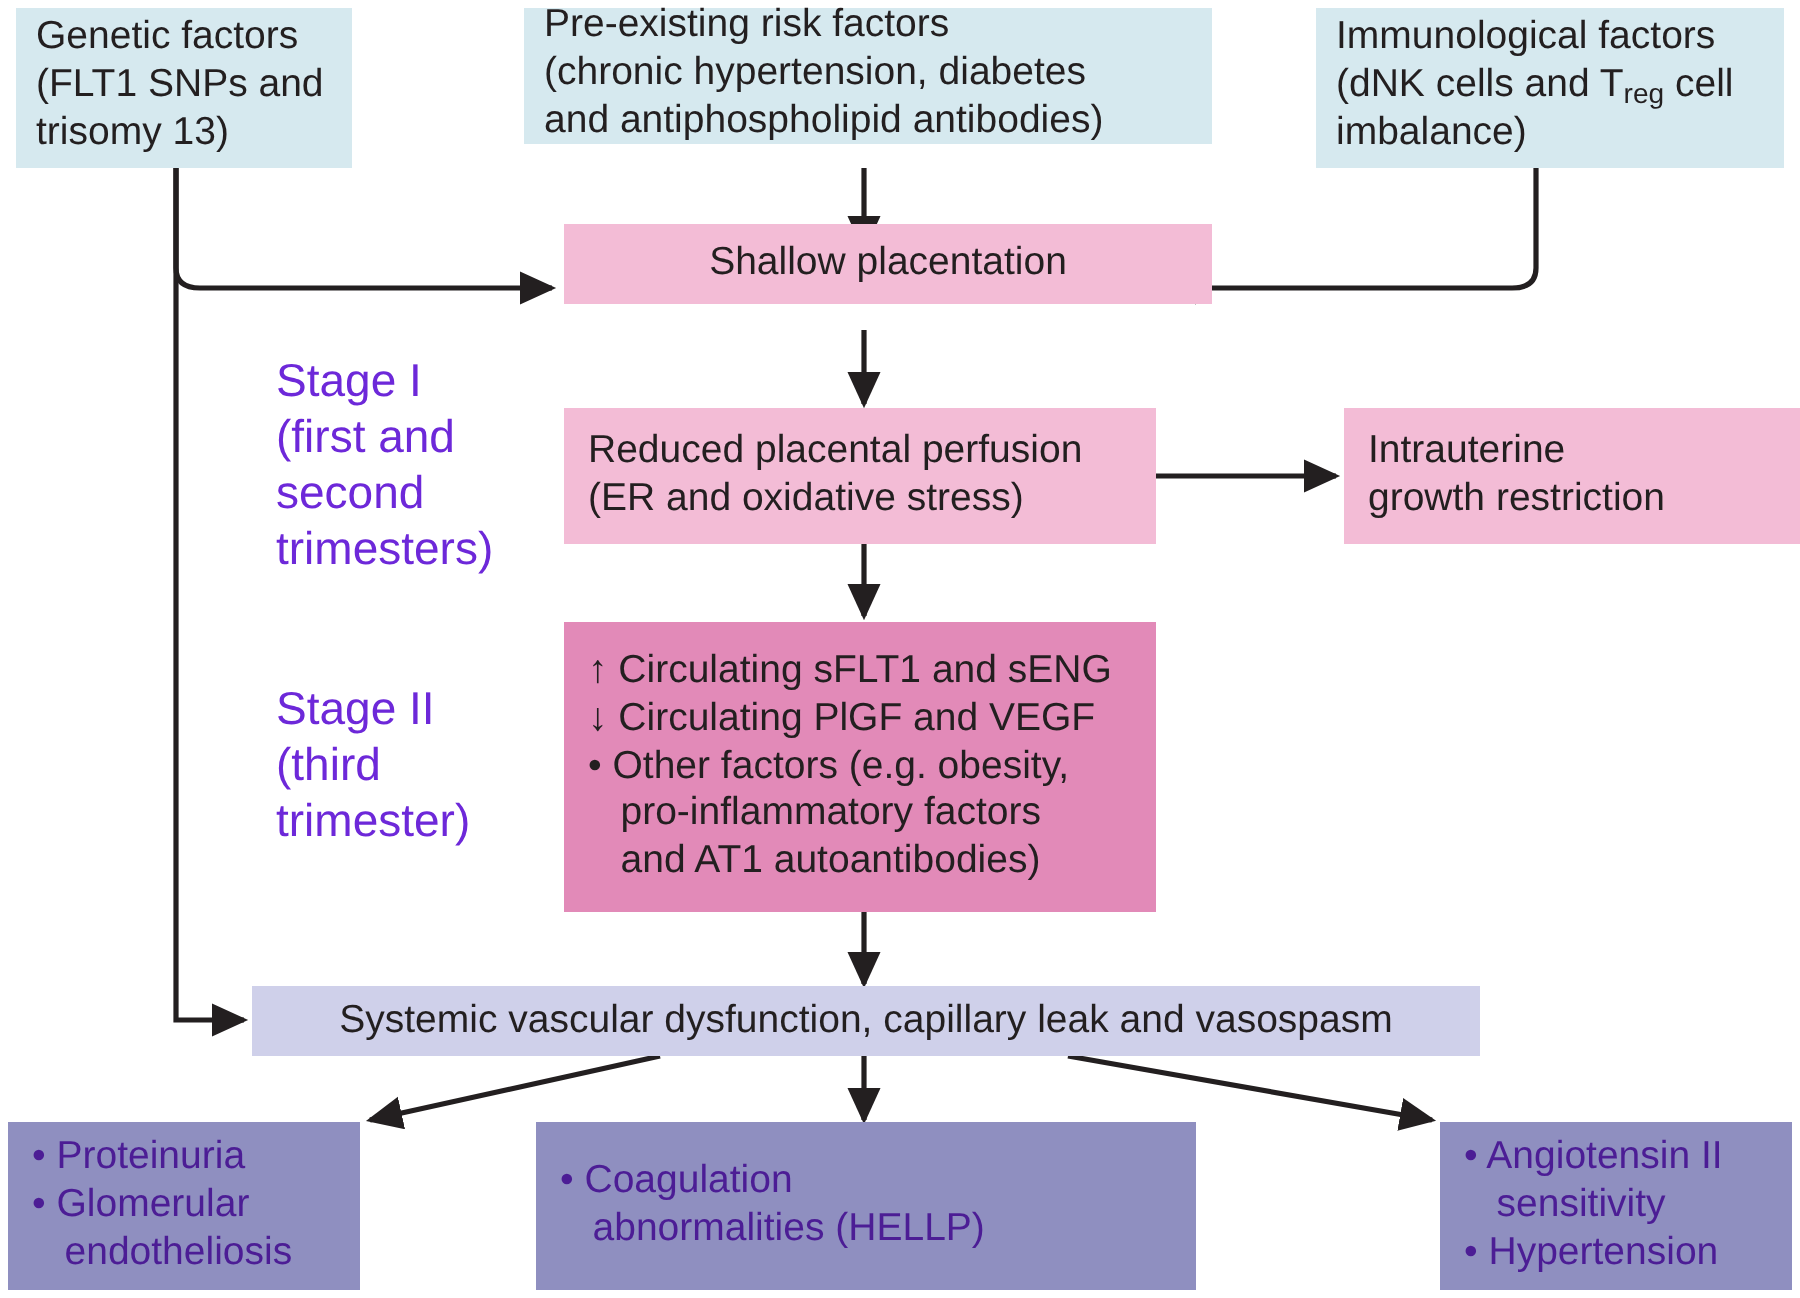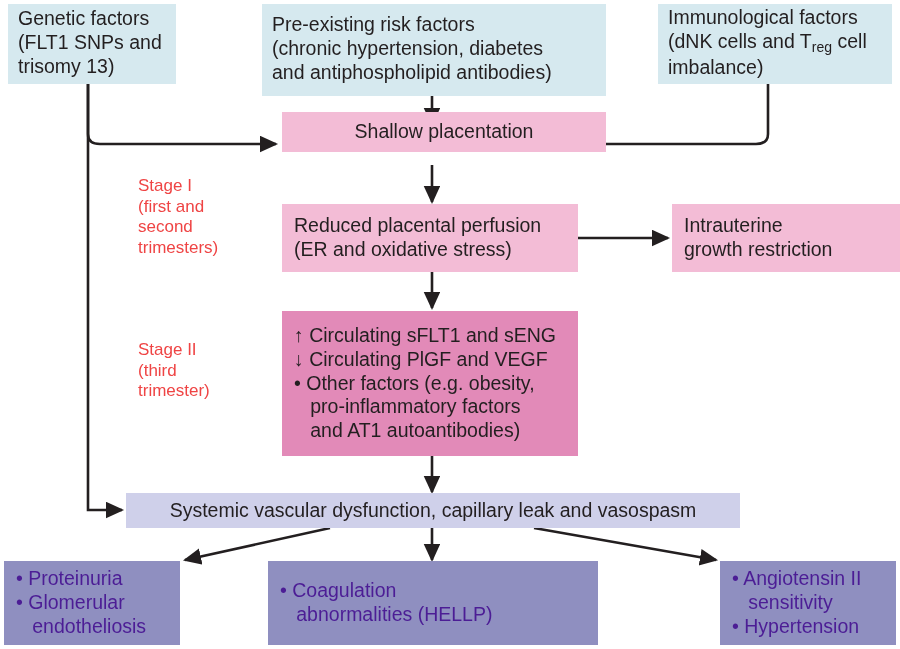--- a/index.html
+++ b/index.html
@@ -48,23 +48,23 @@
   }
   .purple {
     background: #8f8fc0;
     color: #4c1d95;
     font-size: 19.5px;
     padding: 8px 12px;
   }
   .center { text-align: center; align-items: center; }
   .stage-label {
     position: absolute;
-    font-size: 17px;
+    font-size: 23px;
     line-height: 1.22;
-    color: #ef4444;
+    color: #6d28d9;
   }
   .line { white-space: pre; }
   .sub { font-size: 0.72em; vertical-align: -0.25em; }
   .bullet-line { white-space: pre; }
   svg.arrows {
     position: absolute;
     left: 0; top: 0;
     width: 900px;
     height: 649px;
     pointer-events: none;
@@ -104,21 +104,21 @@
       <path d="M534,528 L716,560"></path>
     </g>
   </svg>
 
   <div class="box topbox" style="left:8px; top:4px; width:168px; height:80px;">
     <span class="line">Genetic factors</span>
     <span class="line">(FLT1 SNPs and</span>
     <span class="line">trisomy 13)</span>
   </div>
 
-  <div class="box topbox" style="left:262px; top:4px; width:344px; height:92px;">
+  <div class="box topbox" style="left:262px; top:4px; width:344px; height:68px;">
     <span class="line">Pre-existing risk factors</span>
     <span class="line">(chronic hypertension, diabetes</span>
     <span class="line">and antiphospholipid antibodies)</span>
   </div>
 
   <div class="box topbox" style="left:658px; top:4px; width:234px; height:80px;">
     <span class="line">Immunological factors</span>
     <span class="line"><span>(dNK cells and T</span><span class="sub">reg</span><span> cell</span></span>
     <span class="line">imbalance)</span>
   </div>

